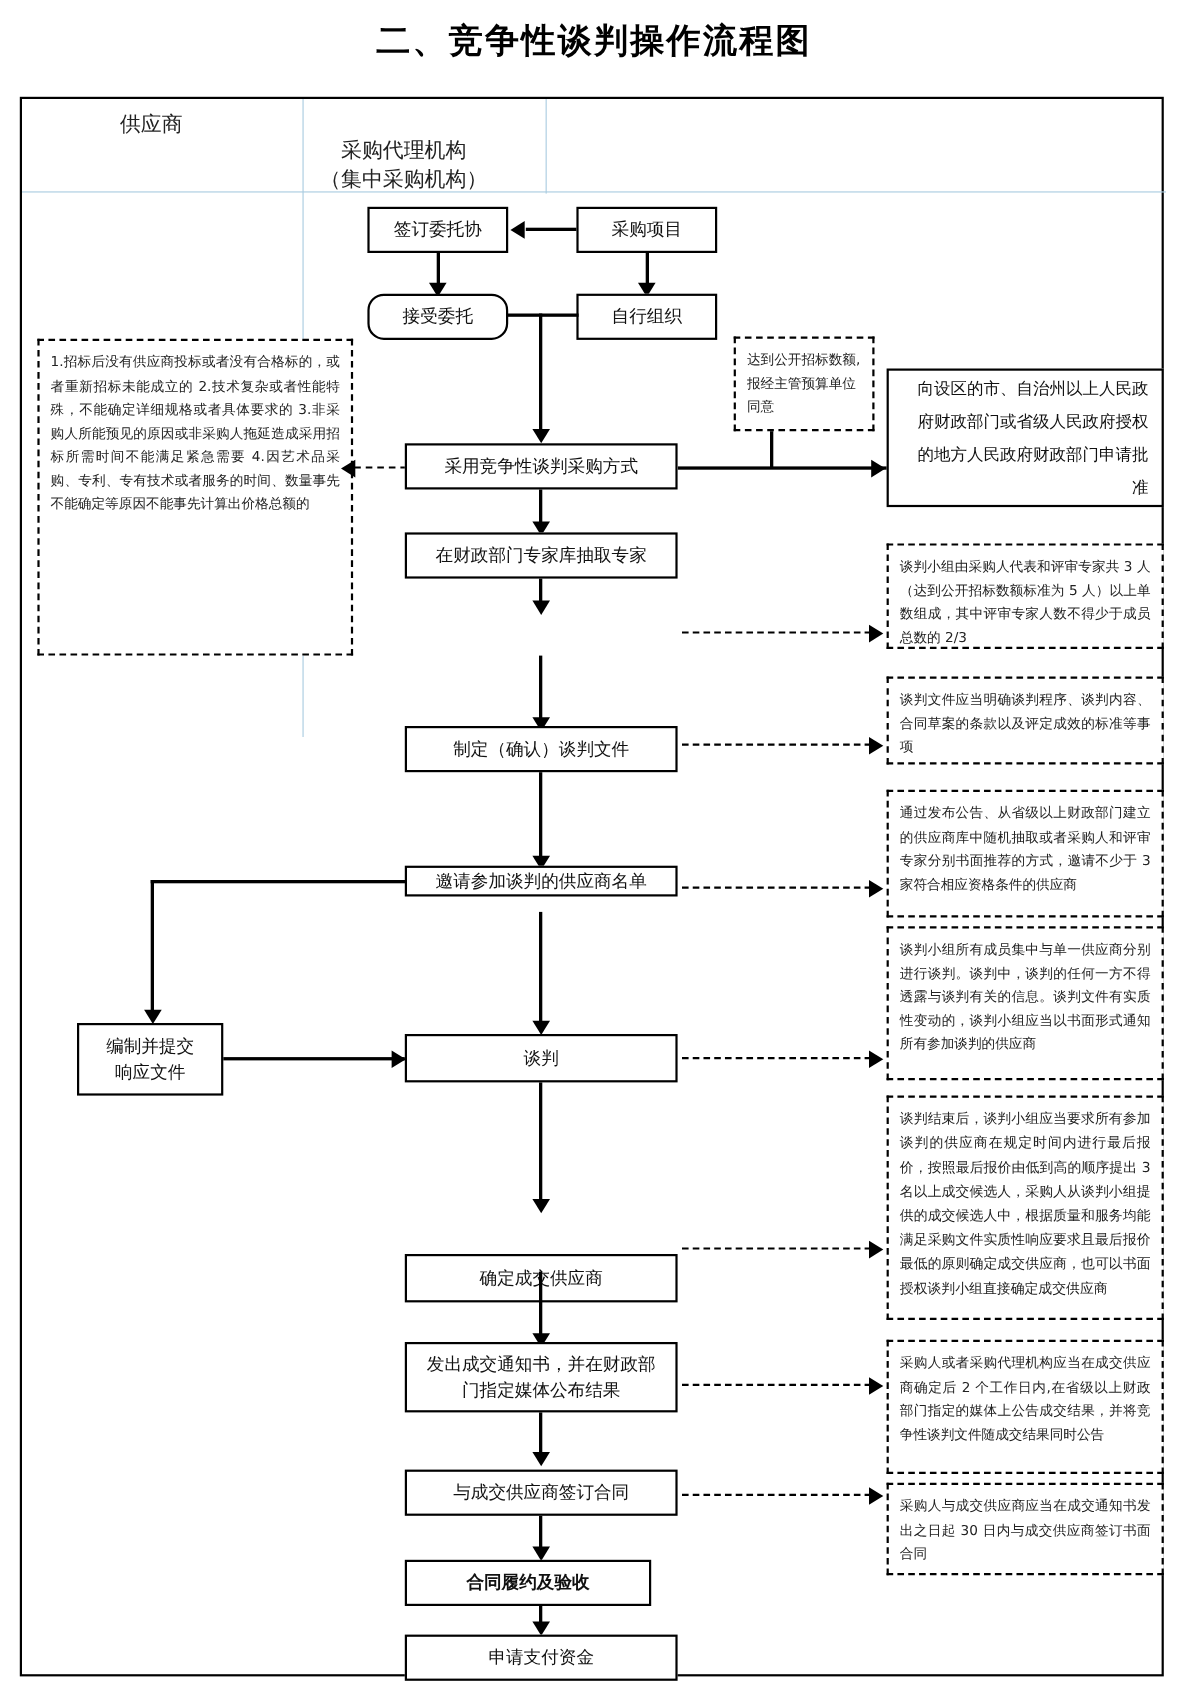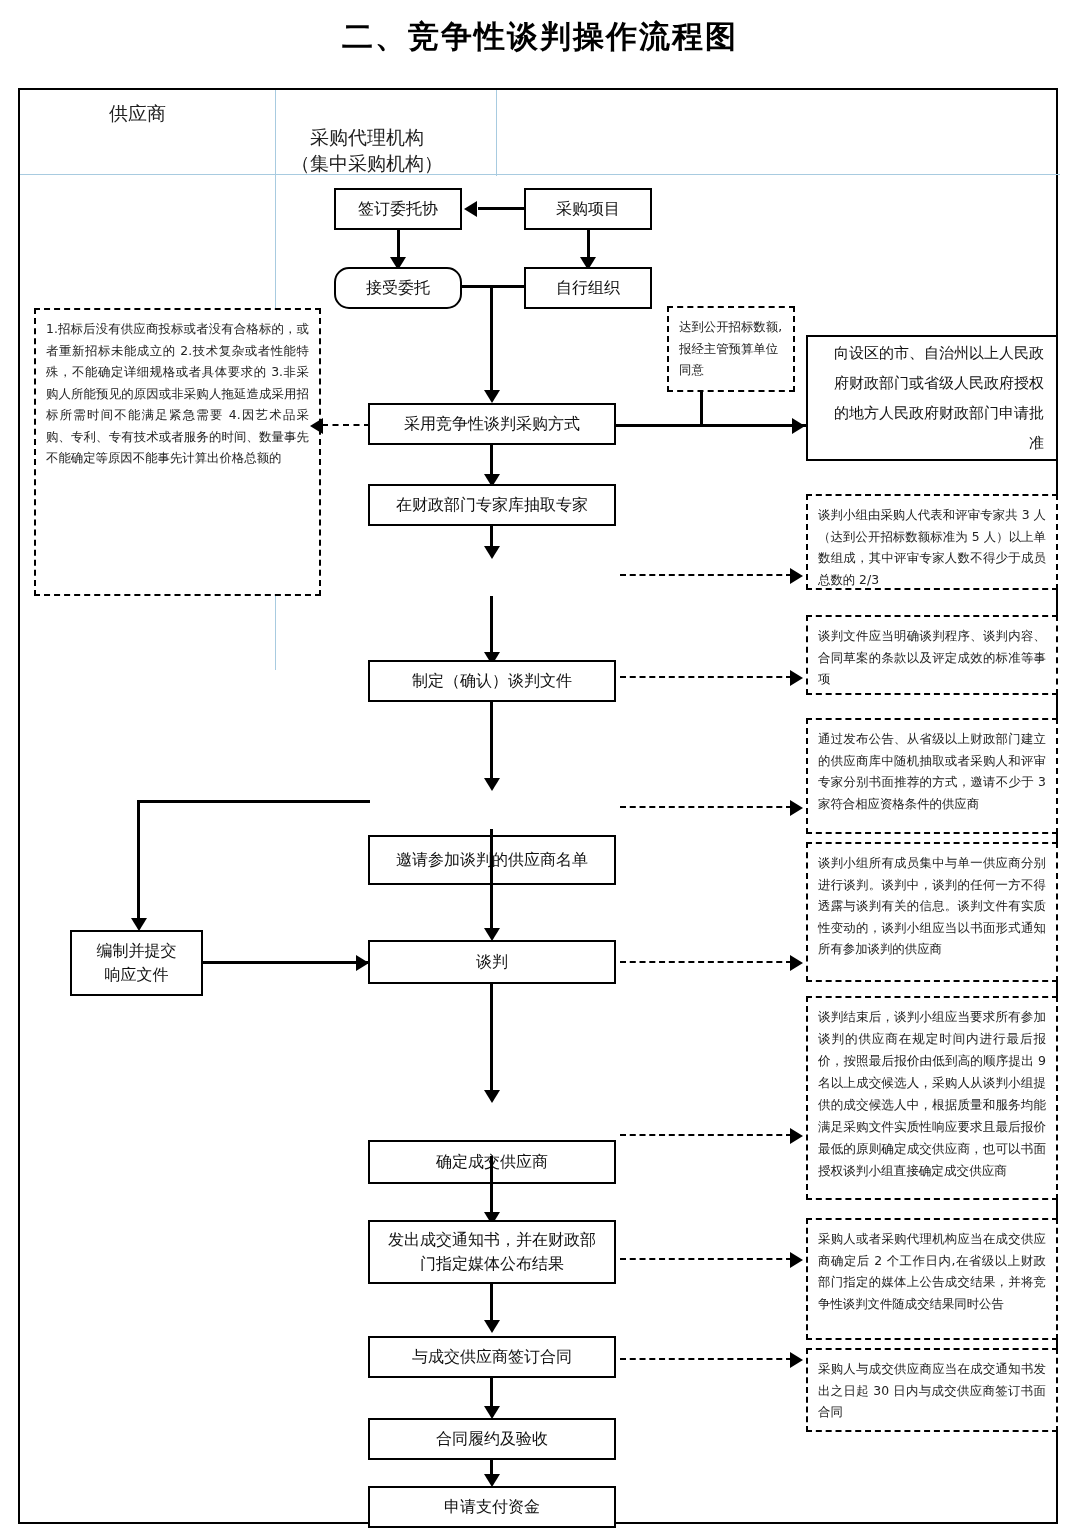--- a/index.html
+++ b/index.html
@@ -132,21 +132,21 @@
 
 
   <div class="ln v" style="left:490px;top:596px;height:62px;"></div>
   <div class="arrow down" style="left:484px;top:652px;"></div>
 
   <div class="node" style="left:368px;top:660px;width:248px;height:42px;">制定（确认）谈判文件</div>
 
   <div class="ln v" style="left:490px;top:702px;height:82px;"></div>
   <div class="arrow down" style="left:484px;top:778px;"></div>
 
-  <div class="node" style="left:368px;top:787px;width:248px;height:50px;margin-top:48px;">邀请参加谈判的供应商名单</div>
+  <div class="node" style="left:368px;top:787px;width:248px;height:28px;">邀请参加谈判的供应商名单</div>
 
   <div class="ln v" style="left:490px;top:829px;height:104px;"></div>
   <div class="arrow down" style="left:484px;top:928px;"></div>
 
   <div class="node" style="left:368px;top:940px;width:248px;height:44px;">谈判</div>
 
   <div class="ln v" style="left:490px;top:984px;height:112px;"></div>
   <div class="arrow down" style="left:484px;top:1090px;"></div>
 
   <div class="node" style="left:368px;top:1140px;width:248px;height:44px;">确定成交供应商</div>
@@ -160,21 +160,21 @@
   </div>
 
   <div class="ln v" style="left:490px;top:1284px;height:40px;"></div>
   <div class="arrow down" style="left:484px;top:1320px;"></div>
 
   <div class="node" style="left:368px;top:1336px;width:248px;height:42px;">与成交供应商签订合同</div>
 
   <div class="ln v" style="left:490px;top:1378px;height:32px;"></div>
   <div class="arrow down" style="left:484px;top:1406px;"></div>
 
-  <div class="node" style="left:368px;top:1418px;width:248px;height:42px;">合同履约及验收</div>
+  <div class="node" style="left:368px;top:1418px;width:224px;height:42px;font-weight:bold;">合同履约及验收</div>
 
   <div class="ln v" style="left:490px;top:1460px;height:18px;"></div>
   <div class="arrow down" style="left:484px;top:1474px;"></div>
 
   <div class="node" style="left:368px;top:1486px;width:248px;height:42px;">申请支付资金</div>
 
   <div class="ln h" style="left:137px;top:800px;width:233px;"></div>
   <div class="ln v" style="left:137px;top:800px;height:122px;"></div>
   <div class="arrow down" style="left:131px;top:918px;"></div>
 
@@ -195,21 +195,21 @@
   <div class="arrow right" style="left:790px;top:670px;"></div>
 
   <div class="note" style="left:806px;top:718px;width:252px;height:116px;">通过发布公告、从省级以上财政部门建立的供应商库中随机抽取或者采购人和评审专家分别书面推荐的方式，邀请不少于 3 家符合相应资格条件的供应商</div>
   <div class="dh" style="left:620px;top:806px;width:172px;"></div>
   <div class="arrow right" style="left:790px;top:800px;"></div>
 
   <div class="note" style="left:806px;top:842px;width:252px;height:140px;">谈判小组所有成员集中与单一供应商分别进行谈判。谈判中，谈判的任何一方不得透露与谈判有关的信息。谈判文件有实质性变动的，谈判小组应当以书面形式通知所有参加谈判的供应商</div>
   <div class="dh" style="left:620px;top:961px;width:172px;"></div>
   <div class="arrow right" style="left:790px;top:955px;"></div>
 
-  <div class="note big" style="left:806px;top:996px;width:252px;height:204px;">谈判结束后，谈判小组应当要求所有参加谈判的供应商在规定时间内进行最后报价，按照最后报价由低到高的顺序提出 9 名以上成交候选人，采购人从谈判小组提供的成交候选人中，根据质量和服务均能满足采购文件实质性响应要求且最后报价最低的原则确定成交供应商，也可以书面授权谈判小组直接确定成交供应商</div>
+  <div class="note big" style="left:806px;top:996px;width:252px;height:204px;">谈判结束后，谈判小组应当要求所有参加谈判的供应商在规定时间内进行最后报价，按照最后报价由低到高的顺序提出 3 名以上成交候选人，采购人从谈判小组提供的成交候选人中，根据质量和服务均能满足采购文件实质性响应要求且最后报价最低的原则确定成交供应商，也可以书面授权谈判小组直接确定成交供应商</div>
   <div class="dh" style="left:620px;top:1134px;width:172px;"></div>
   <div class="arrow right" style="left:790px;top:1128px;"></div>
 
   <div class="note" style="left:806px;top:1218px;width:252px;height:122px;">采购人或者采购代理机构应当在成交供应商确定后 2 个工作日内,在省级以上财政部门指定的媒体上公告成交结果，并将竞争性谈判文件随成交结果同时公告</div>
   <div class="dh" style="left:620px;top:1258px;width:172px;"></div>
   <div class="arrow right" style="left:790px;top:1252px;"></div>
 
   <div class="note" style="left:806px;top:1348px;width:252px;height:84px;">采购人与成交供应商应当在成交通知书发出之日起 30 日内与成交供应商签订书面合同</div>
   <div class="dh" style="left:620px;top:1358px;width:172px;"></div>
   <div class="arrow right" style="left:790px;top:1352px;"></div>

